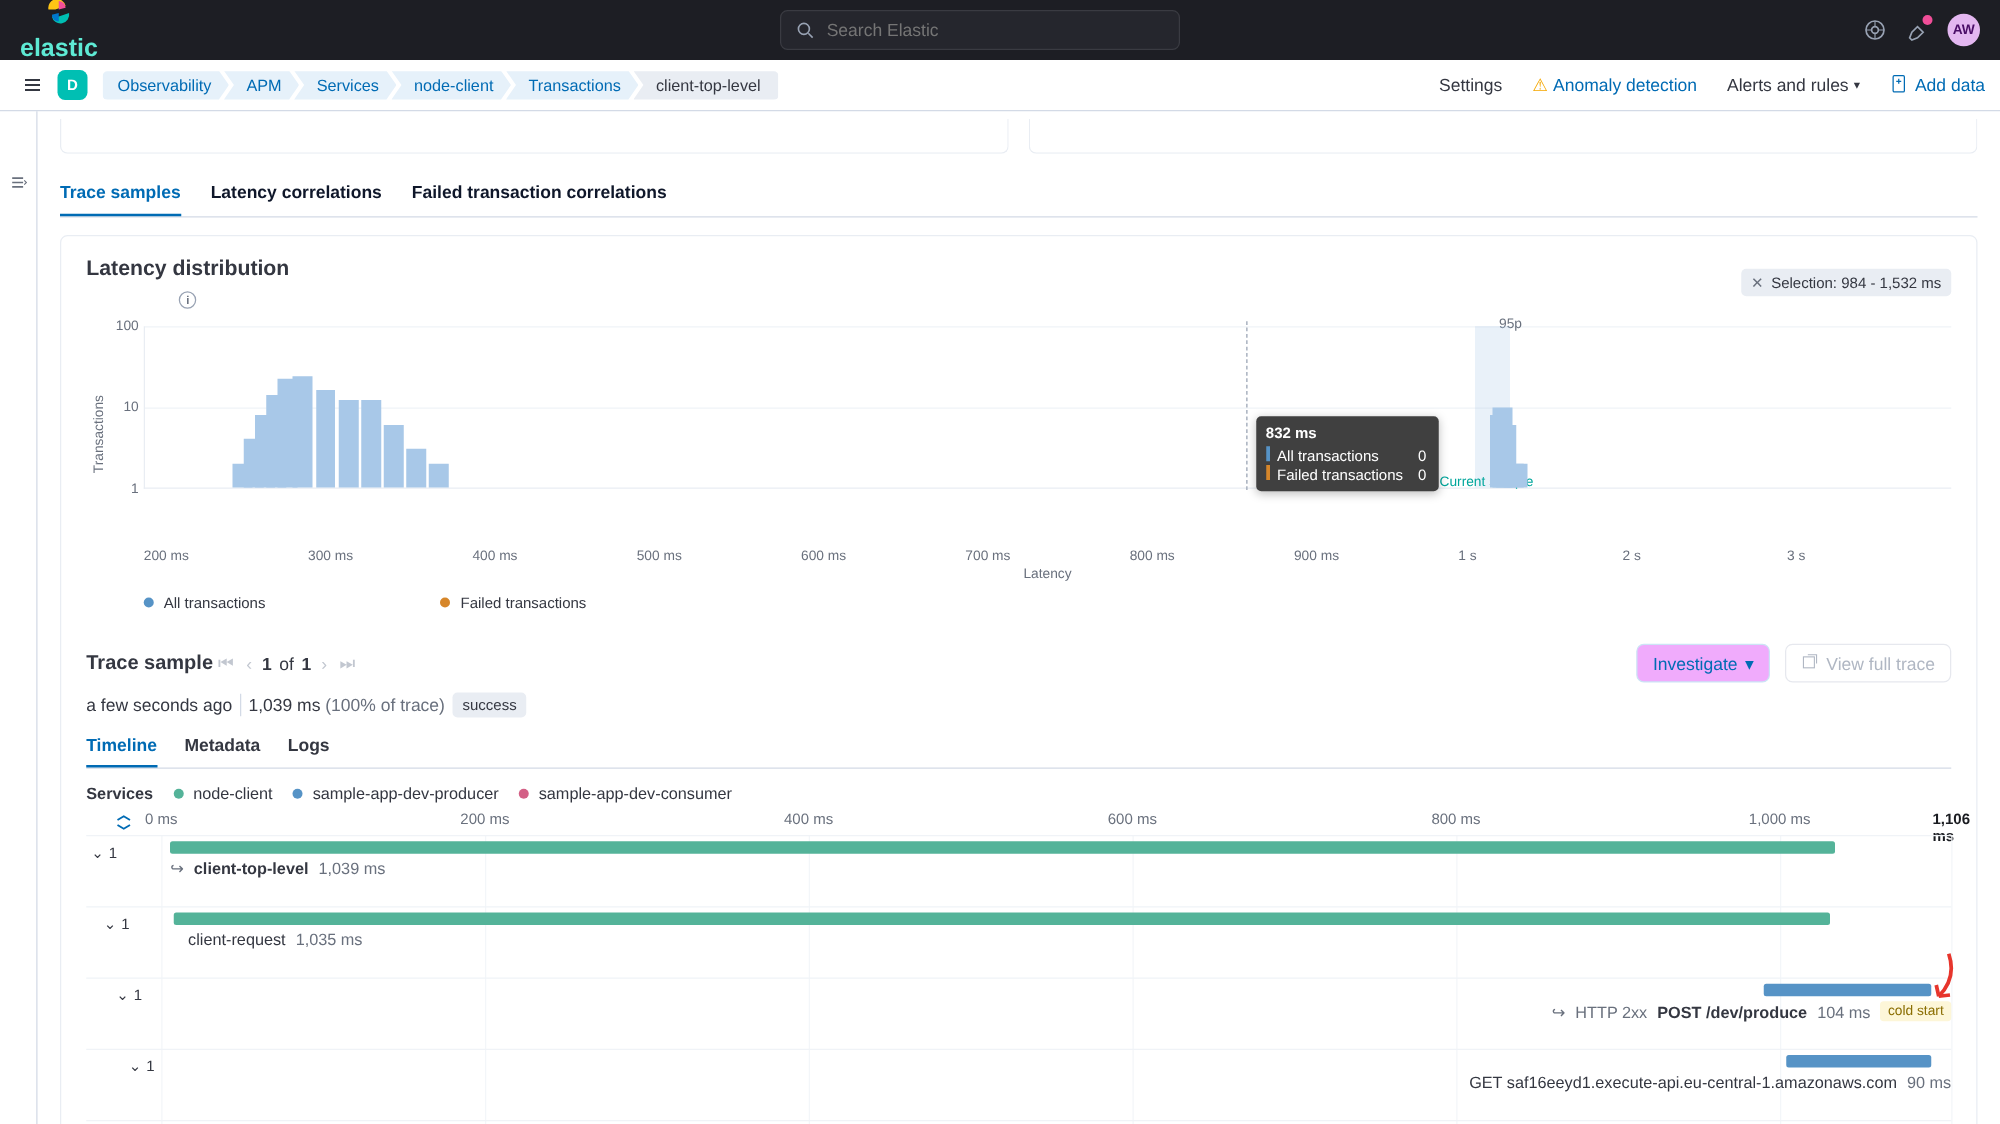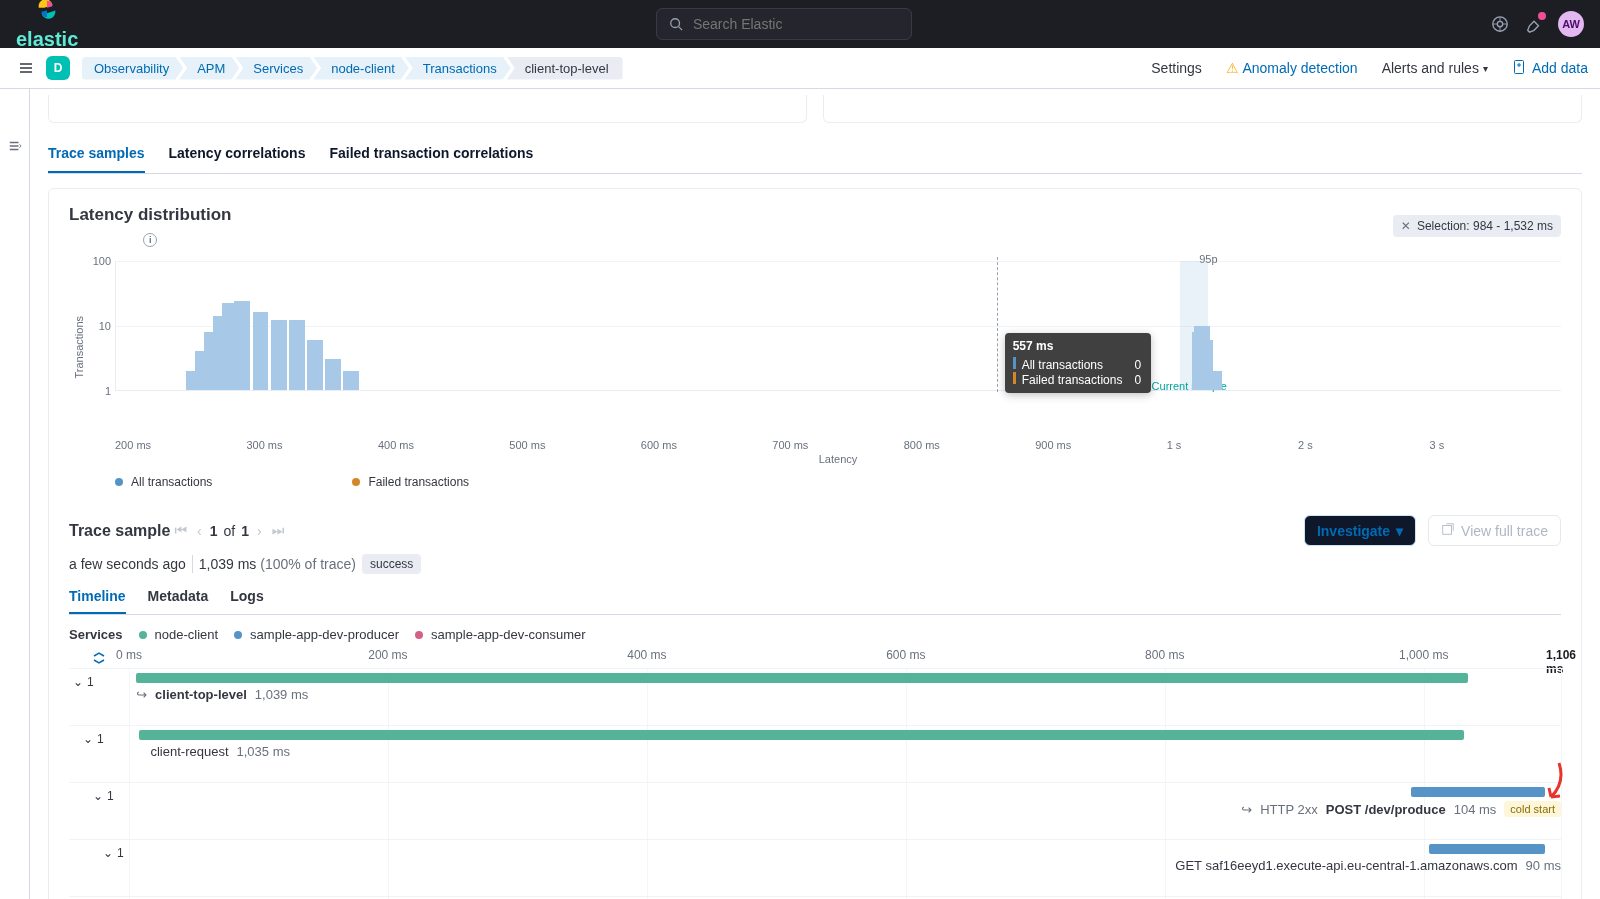--- a/index.html
+++ b/index.html
@@ -4,21 +4,21 @@
 <style>
   * { box-sizing: border-box; margin: 0; padding: 0; }
   body { font-family: -apple-system, BlinkMacSystemFont, "Segoe UI", Helvetica, Arial, sans-serif; font-size: 14px; color: #343741; background: #fff; }
   
   .topbar { background: #1d1e24; height: 48px; display: flex; align-items: center; padding: 0 16px; justify-content: space-between; }
   .topbar-left { display: flex; align-items: center; gap: 10px; }
   .logo { display: flex; align-items: center; gap: 8px; color: #5eead4; font-weight: 600; font-size: 20px; flex-direction: column; }
   .logo-icon { width: 22px; height: 22px; position: relative; }
   .logo-icon svg { width: 22px; height: 22px; }
   .search-wrap { flex: 1; display: flex; justify-content: center; }
-  .search-box { display:flex; align-items:center; gap:8px; width: 256px; height: 32px; background: #25262d; border: 1px solid #3a3b42; border-radius: 6px; color: #98a2b3; padding: 0 10px; }
+  .search-box { display:flex; align-items:center; gap:8px; width: 320px; height: 32px; background: #25262d; border: 1px solid #3a3b42; border-radius: 6px; color: #98a2b3; padding: 0 10px; }
   .search-box input { background: transparent; border: none; outline: none; color: #98a2b3; font-size: 14px; width:100%; }
   .topbar-right { display: flex; align-items: center; gap: 14px; }
   .top-icon { color: #98a2b3; width: 20px; height: 20px; display: flex; align-items: center; justify-content: center; }
   .avatar { width: 26px; height: 26px; border-radius: 50%; background: #e3b7f0; color: #4a0d67; display: flex; align-items: center; justify-content: center; font-size: 11px; font-weight: 600; }
 
   
   .subheader { display: flex; align-items: center; justify-content: space-between; border-bottom: 1px solid #d3dae6; padding: 6px 12px; }
   .subheader-left { display: flex; align-items: center; gap: 6px; }
   .hamburger { width: 28px; height: 28px; display:flex; align-items:center; justify-content:center; color:#343741; }
   .space-badge { width: 24px; height: 24px; border-radius: 6px; background: #00bfb3; color: #fff; display: flex; align-items:center; justify-content:center; font-weight:700; font-size:12px;}
@@ -77,21 +77,21 @@
   .legend { display:flex; gap: 140px; margin: 10px 0 0 46px; font-size:12px; color:#343741;}
   .legend-item { display:flex; align-items:center; gap:8px;}
   .dot { width:8px; height:8px; border-radius:50%; display:inline-block;}
 
   
   .trace-head { display:flex; align-items:center; justify-content:space-between; margin-top: 26px; }
   .trace-left { display:flex; align-items:center; gap:2px;}
   .ts-title { font-size:16px; font-weight:700;}
   .nav-btn { color:#c2c7d0; padding:0 2px; }
   .btn { border:1px solid #d3dae6; border-radius:6px; padding:6px 12px; font-size:14px; display:flex; align-items:center; gap:6px; background:#fff;}
-  .btn.primary-soft { background:#0f172a; color:#006bb4; border-color:#cce4f5; font-weight:700;}
+  .btn.primary-soft { background:#f0abfc; color:#006bb4; border-color:#cce4f5; font-weight:400;}
   .btn.disabled { color:#b0b7c3; border-color:#e6e8ee;}
   .trace-meta { display:flex; align-items:center; gap:6px; margin-top:8px; font-size:14px; color:#343741;}
   .pill { background:#e9edf3; color:#343741; padding:3px 8px; border-radius:4px; font-size:12px;}
   .divider-v { width:1px; height:18px; background:#d3dae6;}
   .subtle { color:#69707d; }
 
   
   .inner-tabs { display:flex; gap:22px; border-bottom:1px solid #d3dae6; margin-top:14px;}
   .inner-tab { padding-bottom:8px; font-weight:600; cursor:pointer;}
   .inner-tab.active { color:#006bb4; border-bottom:2px solid #006bb4;}
@@ -251,21 +251,21 @@
         </div>
         <div class="plot" id="plot">
           <div class="grid-h" style="top:0%"></div>
           <div class="grid-h" style="top:50%"></div>
 
           <div class="vdash" id="hover-line" style="left: 61%;"></div>
           <div class="p95-label" id="p95-label" style="left: 75.6%;">95p</div>
           <div class="selband" id="selband" style="left: 73.6667%; width: 1.93333%;"></div>
           <div class="cur-sample" id="cur-sample" style="left: 71.6667%; bottom: -2px;">Current sample</div>
           <div class="tooltip" id="tooltip" style="left: 61.5%; top: 56%;">
-            <div class="tt-title">557 ms</div>
+            <div class="tt-title">832 ms</div>
             <div class="tt-row">
               <span><span class="dotline" style="background:#5693c6"></span><span>All transactions</span></span>
               <span>0</span>
             </div>
             <div class="tt-row">
               <span><span class="dotline" style="background:#d6862a"></span><span>Failed transactions</span></span>
               <span>0</span>
             </div>
           </div>
         <div class="bar" style="left: 4.86667%; width: 1.1%; height: 15.0515%;"></div>

